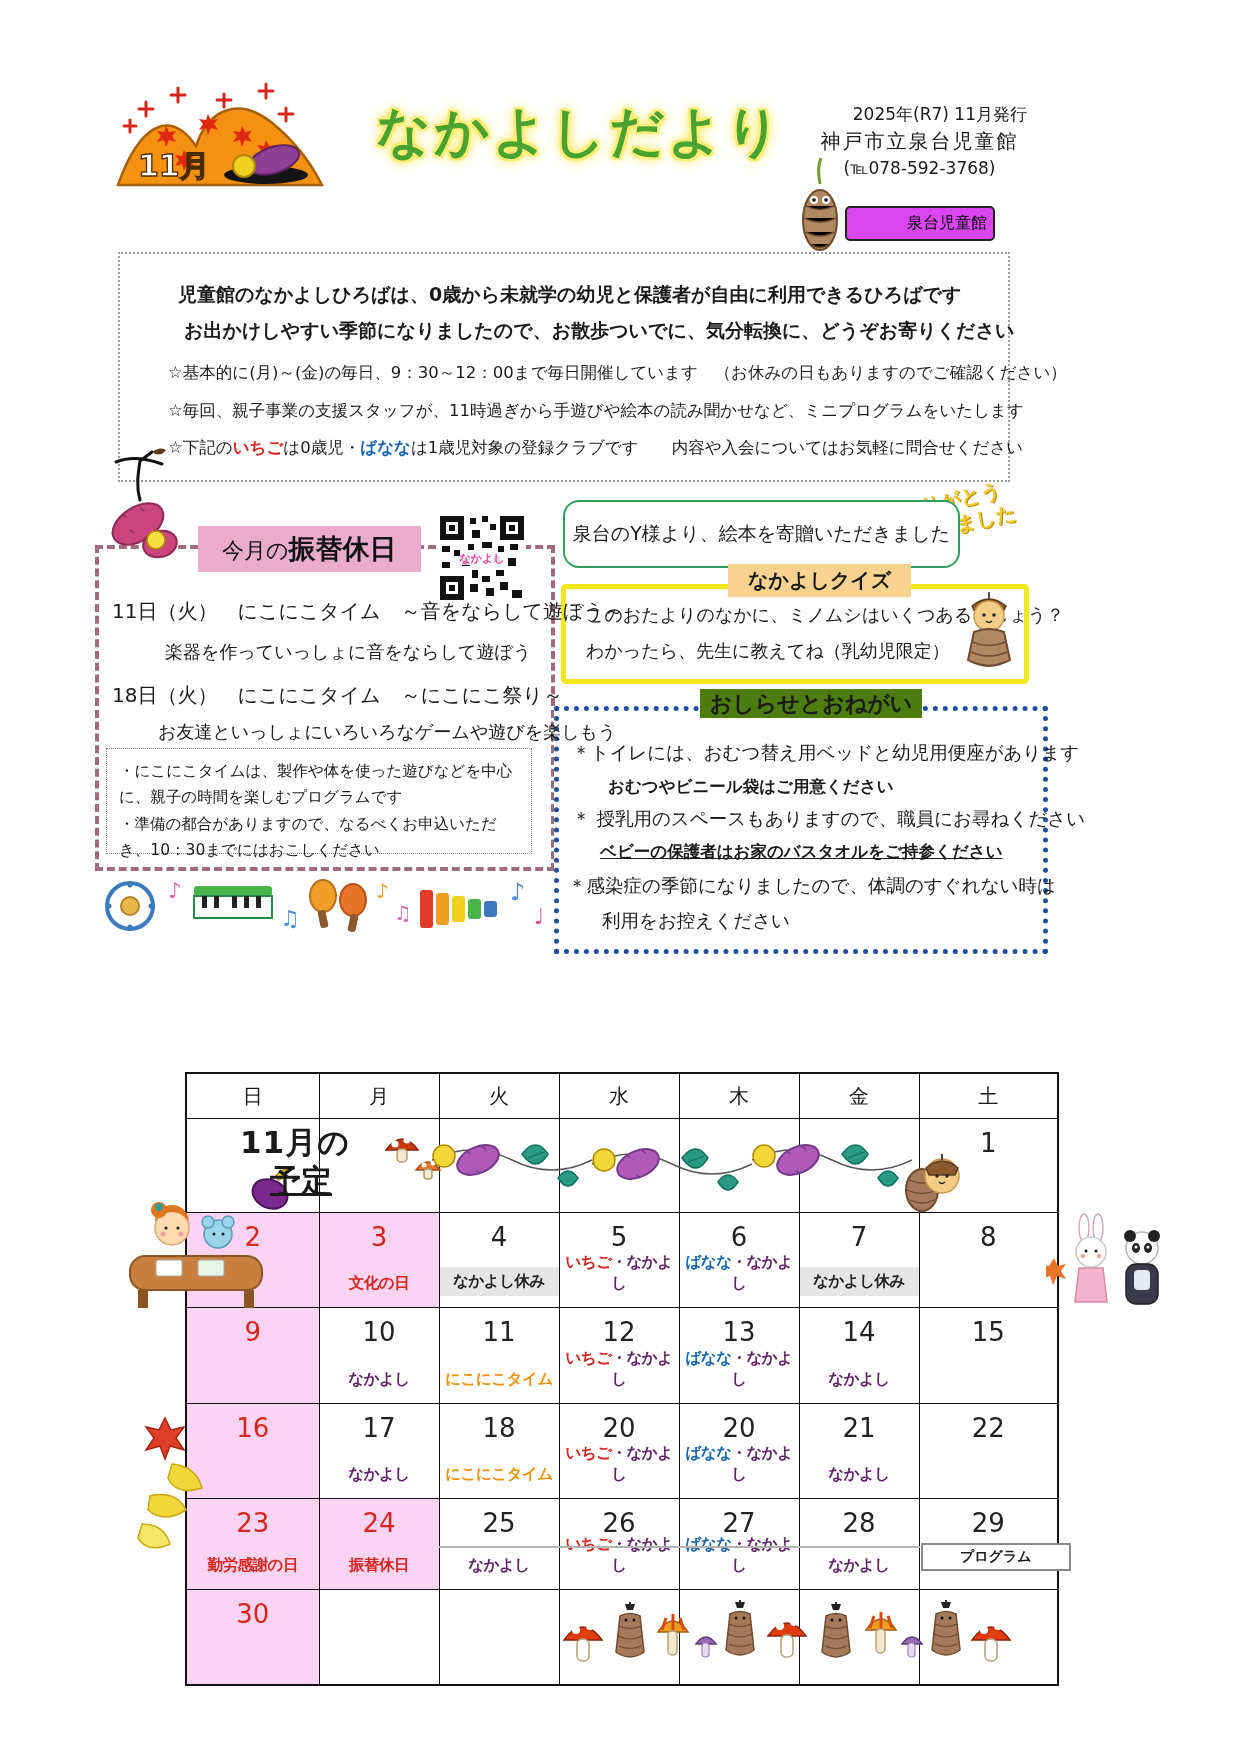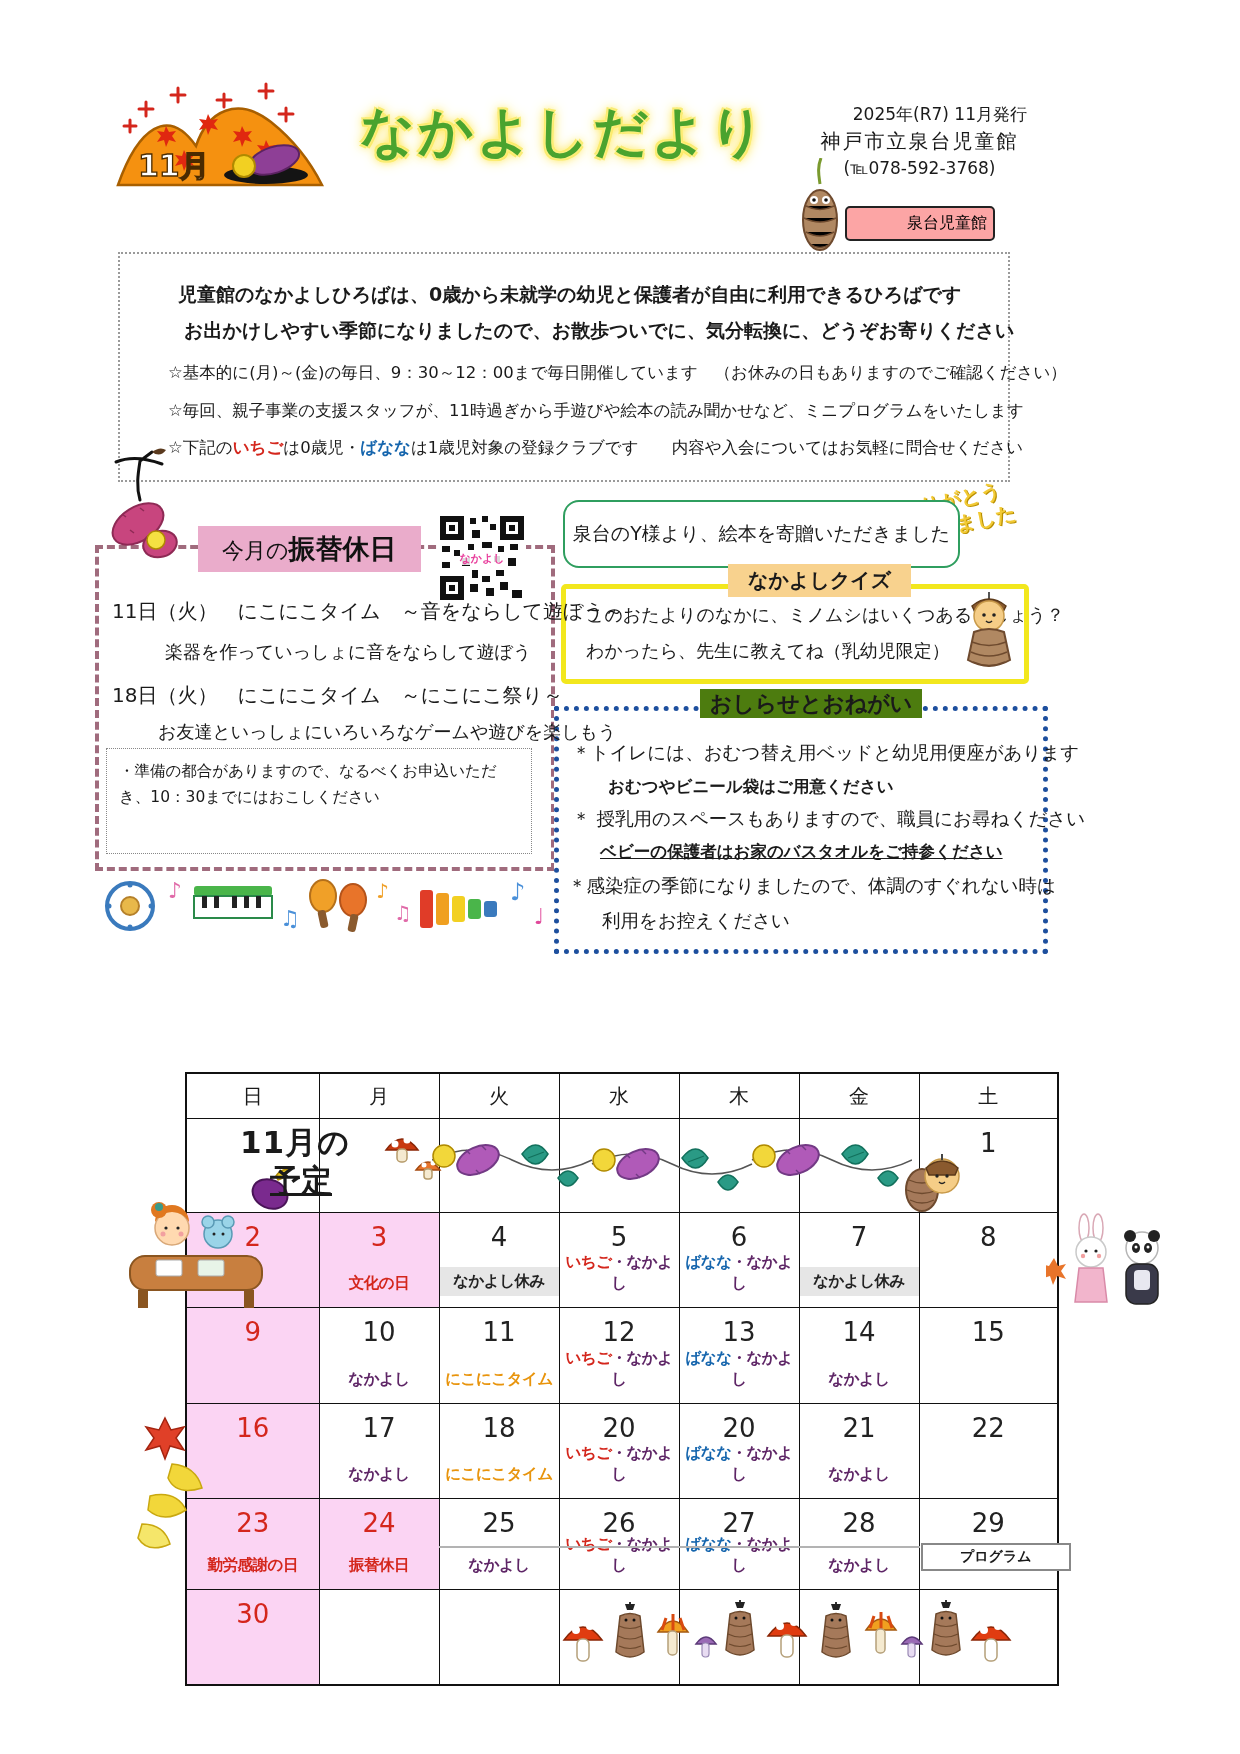--- a/index.html
+++ b/index.html
@@ -3,27 +3,27 @@
 <meta charset="utf-8">
 <style>
   html,body{margin:0;padding:0;background:#fff;}
   body{font-family:"DejaVu Sans",sans-serif;color:#1a1a1a;}
   #page{position:relative;width:1240px;height:1754px;background:#ffffff;overflow:hidden;}
   .abs{position:absolute;}
 
   
   #title{left:360px;top:96px;width:440px;font-size:54px;font-weight:bold;color:#4aa32e;
     letter-spacing:3px;
-    text-shadow:0 0 4px #fff7ae,0 0 9px #ffe84d,0 0 14px #ffdf2e,2px 2px 0 #f7ec7a,-2px 2px 0 #f7ec7a,2px -2px 0 #f7ec7a,-2px -2px 0 #f7ec7a;}
+    text-shadow:0 0 4px #fff7ae,0 0 9px #ffe84d,0 0 14px #ffdf2e,2px 2px 0 #f7ec7a,-2px 2px 0 #f7ec7a,2px -2px 0 #f7ec7a,-2px -2px 0 #f7ec7a;text-align:center;}
   #issue{left:812px;top:102px;width:215px;text-align:center;line-height:1.45;}
   #issue .l1{font-size:17px;text-align:right;}
   #issue .l2{font-size:20px;letter-spacing:2px;}
   #issue .l3{font-size:17px;}
   #searchbox{left:845px;top:206px;width:146px;height:31px;border:2.5px solid #222;border-radius:5px;
-    display:flex;align-items:stretch;background:#fca5a5;overflow:hidden;}
+    display:flex;align-items:stretch;background:#d946ef;overflow:hidden;}
   #searchbox input{flex:1;border:none;outline:none;font-size:16px;text-align:center;
     font-family:"DejaVu Sans",sans-serif;padding:0;background:transparent;}
 
   
   #intro{left:118px;top:252px;width:888px;height:226px;border:2px dotted #9a9a9a;background:#fff;}
   #intro .big{position:absolute;font-size:19px;font-weight:bold;white-space:nowrap;}
   #intro .bul{position:absolute;font-size:16.5px;white-space:nowrap;}
   .red-t{color:#d4261c;font-weight:bold;}
   .blue-t{color:#1565ad;font-weight:bold;}
 
@@ -200,20 +200,21 @@
       <text x="44" y="48" text-anchor="middle" font-size="11" font-weight="bold" fill="#e83e9c">なかよし</text>
     </svg>
   </div>
 
   <div class="abs prog-line" style="left:112px;top:598px;font-size:20px;">11日（火）　にこにこタイム　～音をならして遊ぼう～</div>
   <div class="abs prog-line" style="left:165px;top:640px;font-size:18px;">楽器を作っていっしょに音をならして遊ぼう</div>
   <div class="abs prog-line" style="left:112px;top:682px;font-size:20px;">18日（火）　にこにこタイム　～にこにこ祭り～</div>
   <div class="abs prog-line" style="left:158px;top:720px;font-size:18px;">お友達といっしょにいろいろなゲームや遊びを楽しもう</div>
 
   <div class="abs" id="prognotes">
+    <div>・にこにこタイムは、製作や体を使った遊びなどを中心に、親子の時間を楽しむプログラムです</div>
     <div>・準備の都合がありますので、なるべくお申込いただき、10：30までにはおこしください</div>
   </div>
 
   <svg class="abs deco" style="left:98px;top:868px;" width="470" height="70" viewBox="0 0 470 70">
     <circle cx="32" cy="38" r="23" fill="#fff" stroke="#3a7abd" stroke-width="4"></circle>
     <circle cx="32" cy="38" r="9" fill="#e8b84a" stroke="#b5802a" stroke-width="2"></circle>
     <g fill="#3a7abd">
         <circle cx="32" cy="17" r="2.5"></circle>
         <circle cx="53" cy="38" r="2.5"></circle>
         <circle cx="32" cy="59" r="2.5"></circle>

